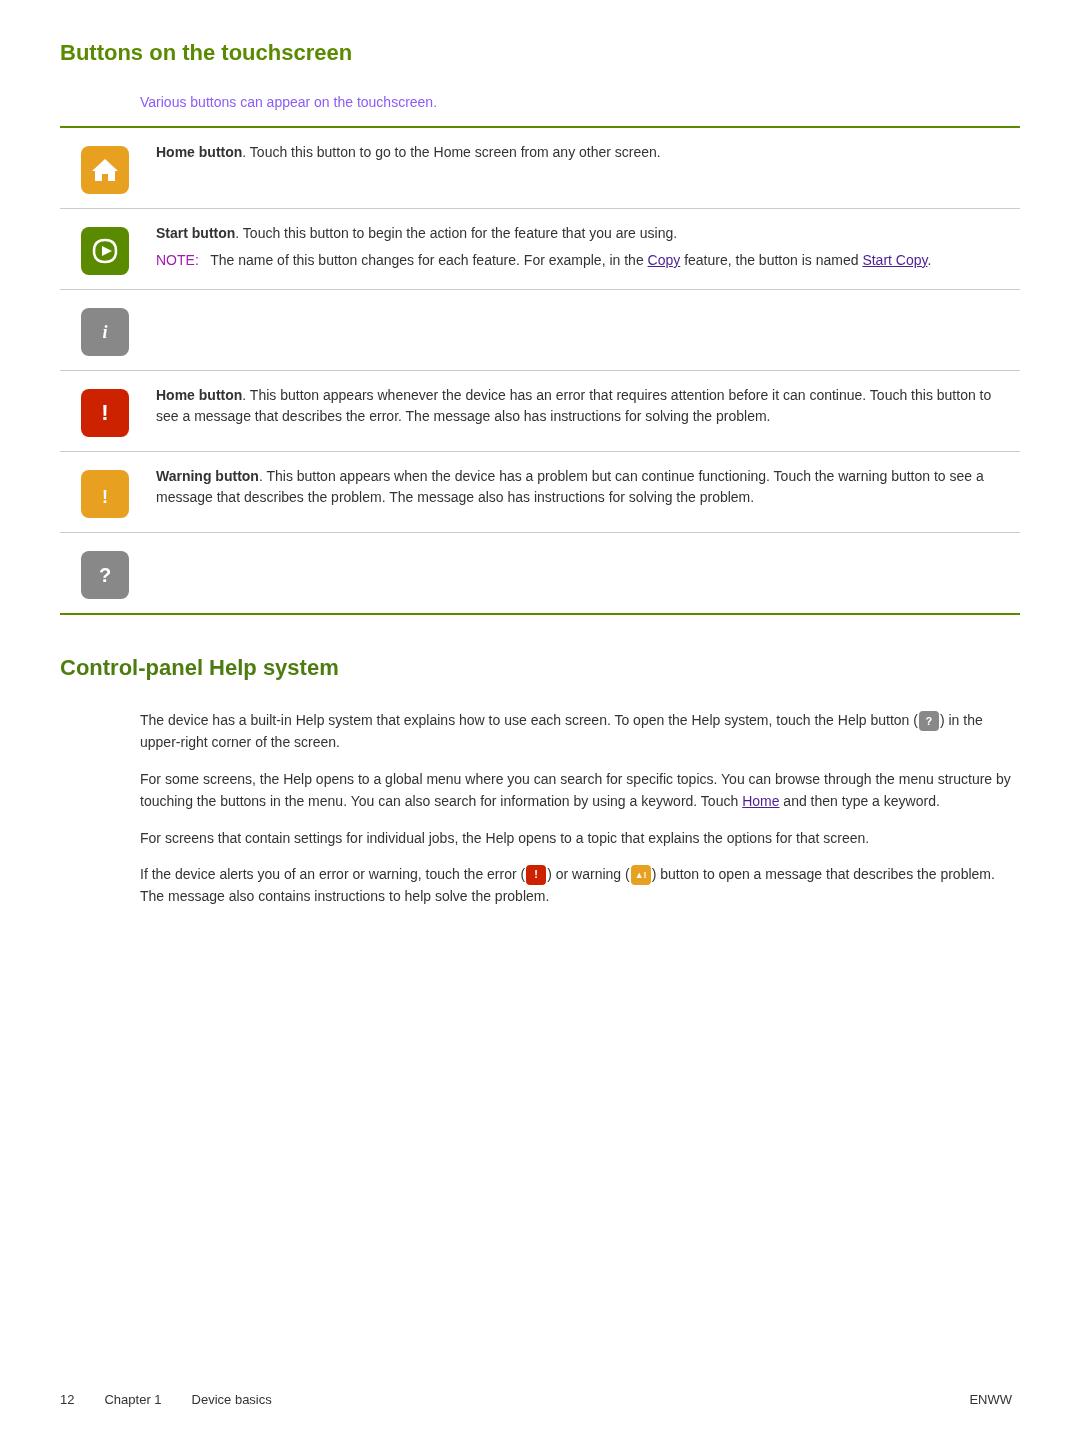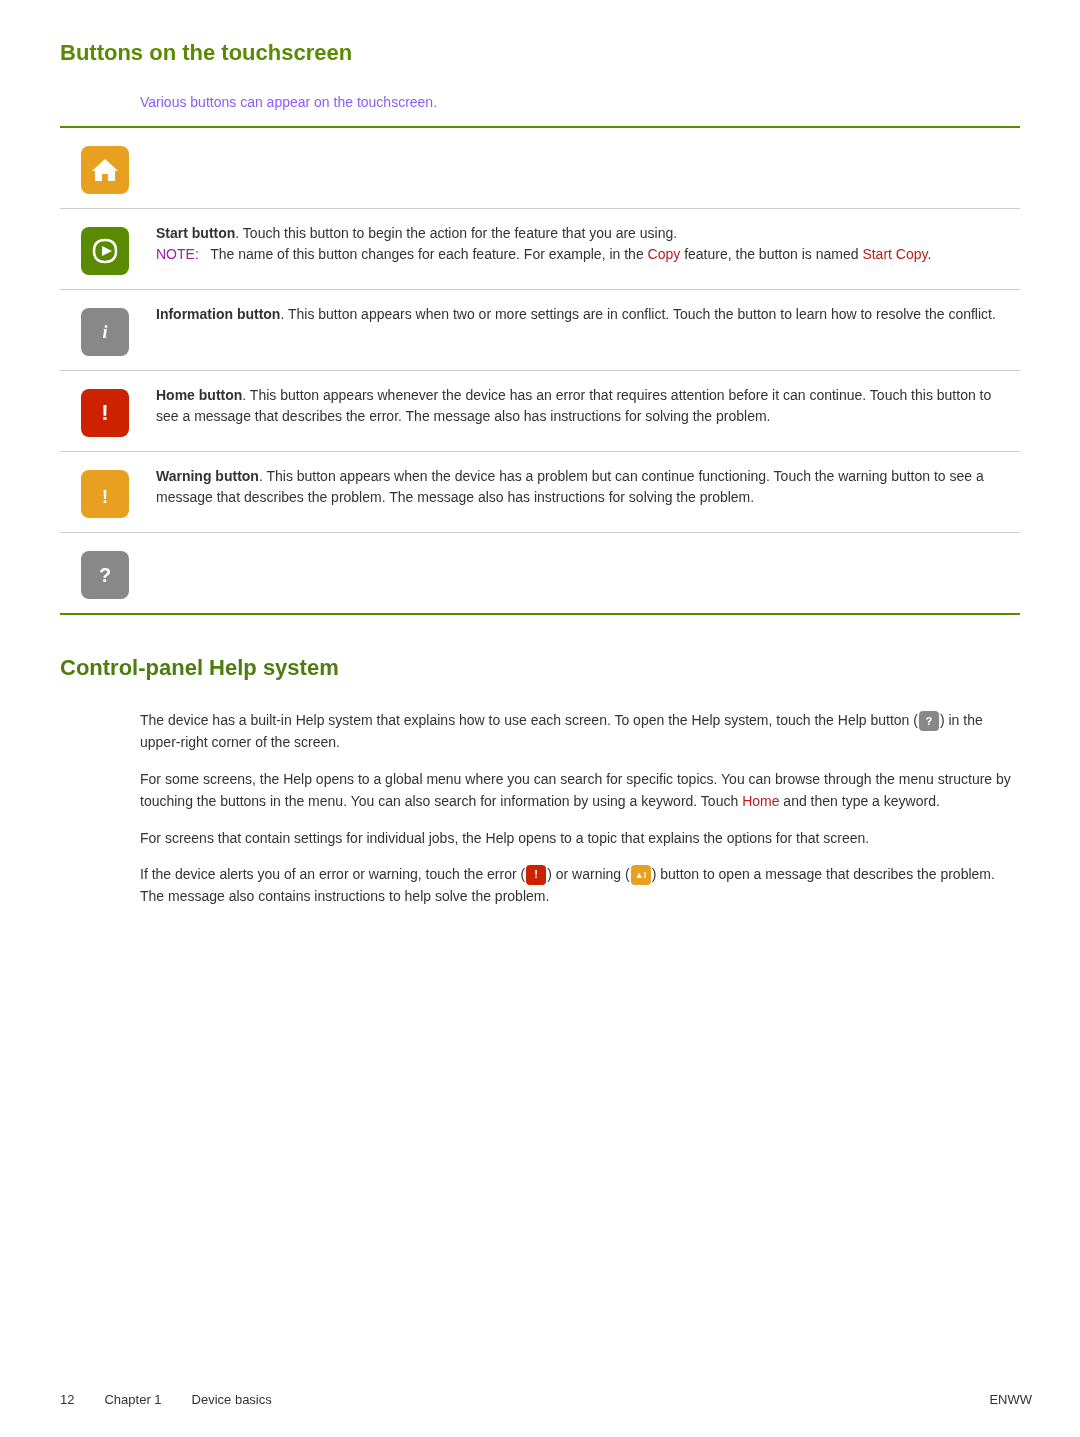--- a/index.html
+++ b/index.html
@@ -109,37 +109,39 @@
       font-weight: bold;
     }
 
     .desc-cell {
       flex: 1;
       padding-left: 16px;
       line-height: 1.5;
     }
 
     .desc-cell p {
+      margin-bottom: 6px;
     }
 
     .desc-cell p:last-child {
       margin-bottom: 0;
     }
 
     .bold-term {
       font-weight: bold;
     }
 
     .note-label {
       color: #a21caf;
       font-weight: normal;
     }
 
     .link-text {
-      color: #b91c1c;
+      color: #4c1d95;
+      text-decoration: underline;
     }
 
     .section2-title {
       color: #4d7c0f;
       font-size: 22px;
       font-weight: bold;
       margin-bottom: 28px;
     }
 
     .body-para {
@@ -173,21 +175,21 @@
     }
 
     .inline-warning {
       background: #e8a020;
     }
 
     .footer {
       position: fixed;
       bottom: 30px;
       left: 60px;
-      right: 48px;
+      right: 68px;
       display: flex;
       justify-content: space-between;
       font-size: 13px;
       color: #333;
     }
 
     .footer-left {
       display: flex;
       gap: 30px;
     }
@@ -201,20 +203,23 @@
 
 <div class="buttons-table">
 
   <div class="button-row">
     <div class="icon-cell">
       <div class="icon-circle icon-home">
         <svg width="30" height="30" viewBox="0 0 30 30" fill="white">
           <path d="M15 4 L28 16 L25 16 L25 26 L18 26 L18 19 L12 19 L12 26 L5 26 L5 16 L2 16 Z"></path>
         </svg>
       </div>
+    </div>
+    <div class="desc-cell">
+      <p><span class="bold-term">Home button</span>. Touch this button to go to the Home screen from any other screen.</p>
     </div>
   </div>
 
   <div class="button-row">
     <div class="icon-cell">
       <div class="icon-circle icon-start">
         <svg width="26" height="26" viewBox="0 0 26 26" fill="white">
           <path d="M13 2 Q24 2 24 13 Q24 24 13 24 Q2 24 2 13 Q2 2 13 2Z" fill="none" stroke="white" stroke-width="2.5"></path>
           <polygon points="10,8 10,18 20,13" fill="white"></polygon>
         </svg>
@@ -227,23 +232,20 @@
   </div>
 
   <div class="button-row">
     <div class="icon-cell">
       <div class="icon-circle icon-info">
         <svg width="30" height="30" viewBox="0 0 30 30">
           <circle cx="15" cy="15" r="13" fill="#888888"></circle>
           <text x="15" y="21" text-anchor="middle" font-size="18" font-style="italic" font-family="Georgia,serif" fill="white">i</text>
         </svg>
       </div>
-    </div>
-    <div class="desc-cell">
-      <p><span class="bold-term">Information button</span>. This button appears when two or more settings are in conflict. Touch the button to learn how to resolve the conflict.</p>
     </div>
   </div>
 
   <div class="button-row">
     <div class="icon-cell">
       <div class="icon-circle icon-error">
         <svg width="30" height="30" viewBox="0 0 30 30">
           <circle cx="15" cy="15" r="13" fill="#cc2200"></circle>
           <text x="15" y="22" text-anchor="middle" font-size="22" font-weight="900" font-family="Arial,sans-serif" fill="white">!</text>
         </svg>

